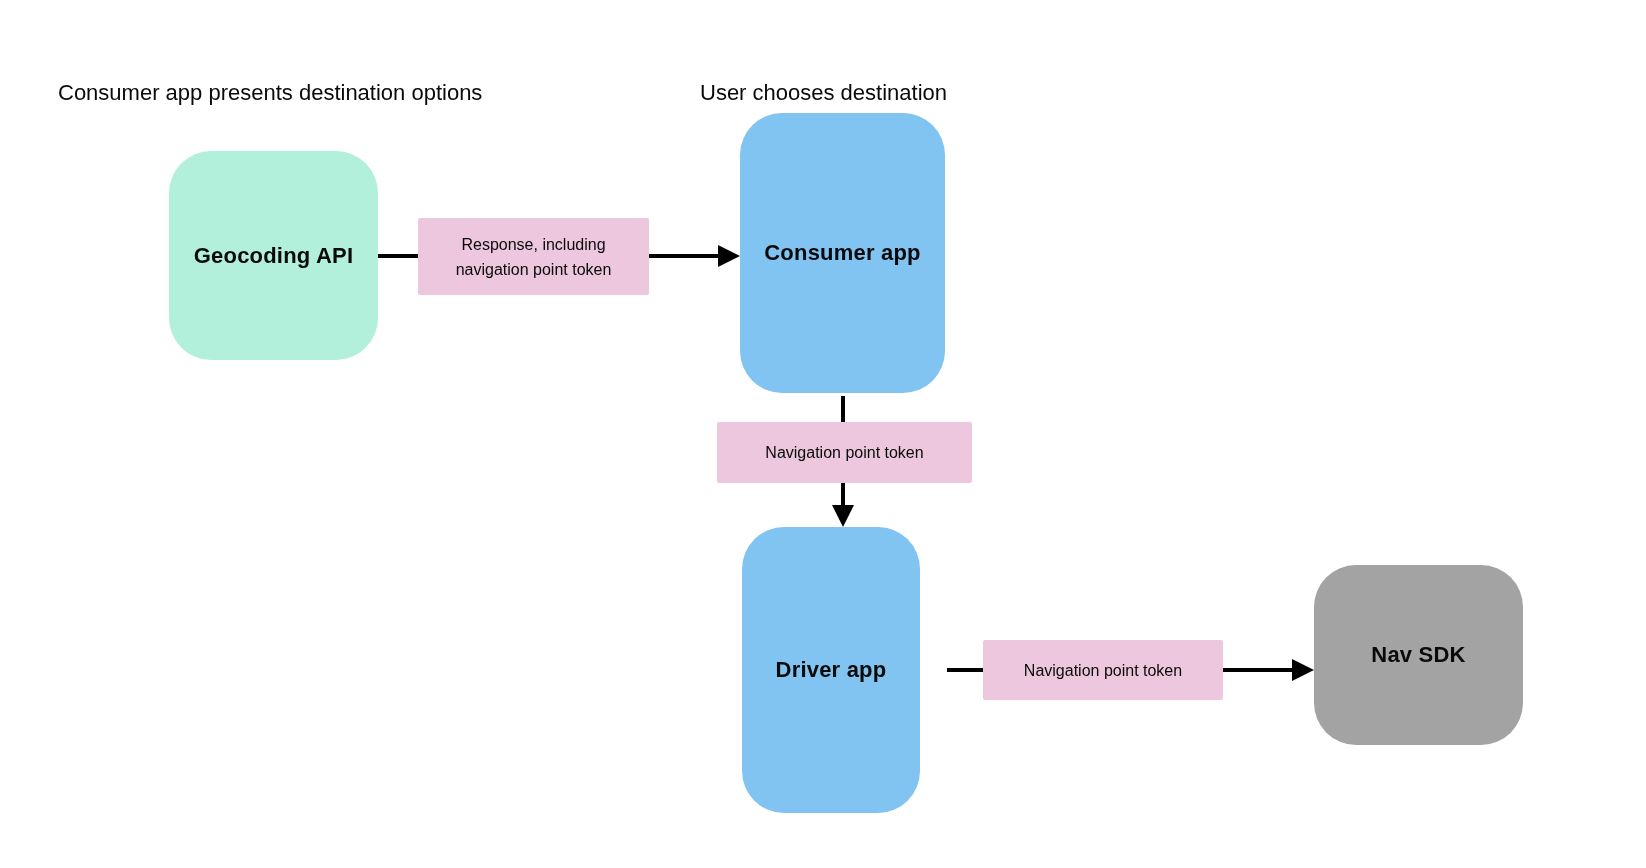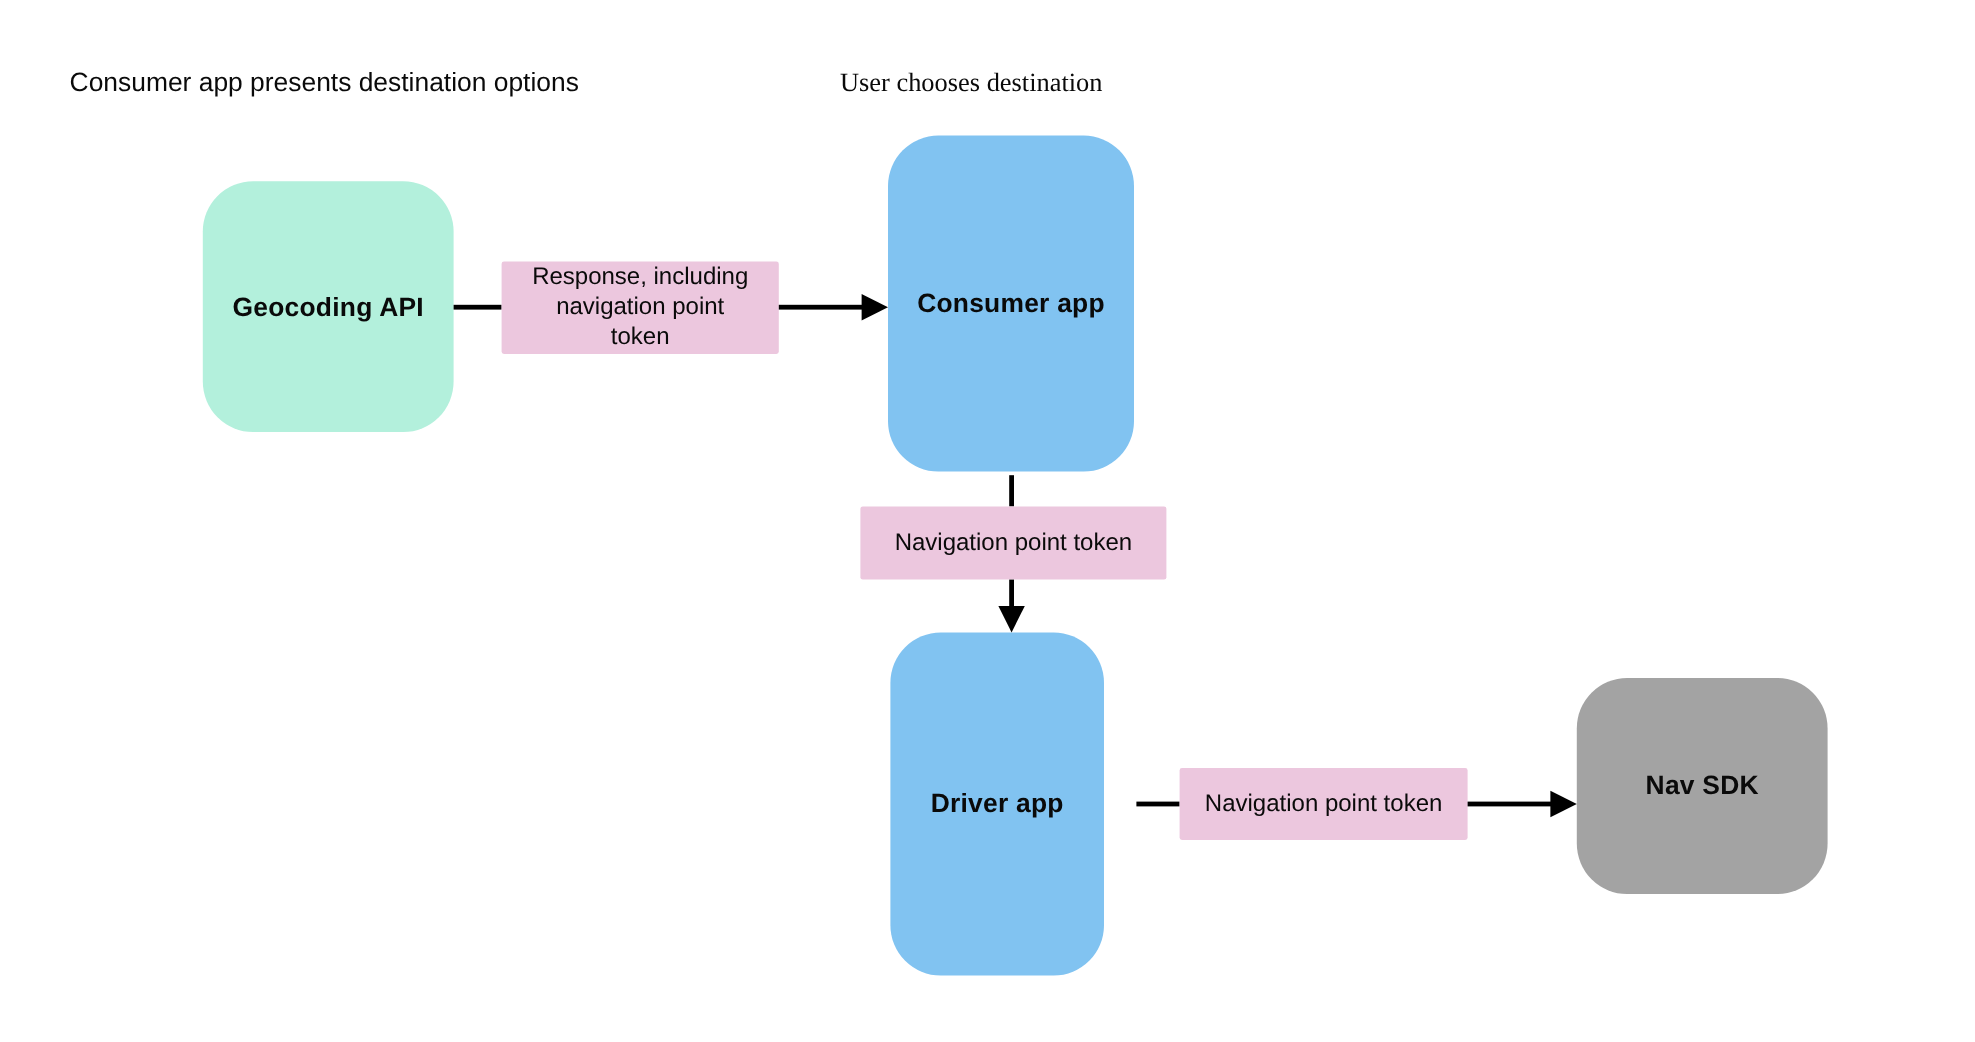--- a/index.html
+++ b/index.html
@@ -14,20 +14,21 @@
     height: 868px;
     background: #ffffff;
     overflow: hidden;
   }
   .col-heading {
     position: absolute;
     font-size: 22px;
     line-height: 26px;
     color: #0a0a0a;
     white-space: nowrap;
+    margin-top: 24px;
   }
   .node {
     position: absolute;
     border-radius: 42px;
     display: flex;
     align-items: center;
     justify-content: center;
     text-align: right;
   }
   .node .node-label {
@@ -36,21 +37,21 @@
     color: #0a0a0a;
     letter-spacing: 0.2px;
   }
   .edge-label {
     position: absolute;
     border-radius: 2px;
     display: flex;
     align-items: center;
     justify-content: center;
     text-align: center;
-    font-size: 20px;
+    font-size: 16px;
     line-height: 25px;
     color: #0a0a0a;
     box-sizing: border-box;
   }
   .edge-label.wrap3 {
     padding: 0 20px;
   }
   .connector {
     position: absolute;
   }
@@ -73,21 +74,21 @@
     border-top-width: 22px;
     border-top-style: solid;
   }
 </style>
 </head>
 <body>
 
 <div class="canvas">
 
   <div class="col-heading" style="left:58px; top:56px;">Consumer app presents destination options</div>
-  <div class="col-heading" style="left:700px; top:56px;font-family:Liberation Serif, serif;">User chooses destination</div>
+  <div class="col-heading" style="left:700px; top:56px;">User chooses destination</div>
 
   <div class="node" style="left: 169px; top: 151px; width: 209px; height: 209px; background-color: rgb(179, 240, 220);">
     <span class="node-label">Geocoding API</span>
   </div>
 
   <div class="node" style="left: 740px; top: 113px; width: 205px; height: 280px; background-color: rgb(129, 195, 241);">
     <span class="node-label">Consumer app</span>
   </div>
 
   <div class="node" style="left: 742px; top: 527px; width: 178px; height: 286px; background-color: rgb(129, 195, 241);">

